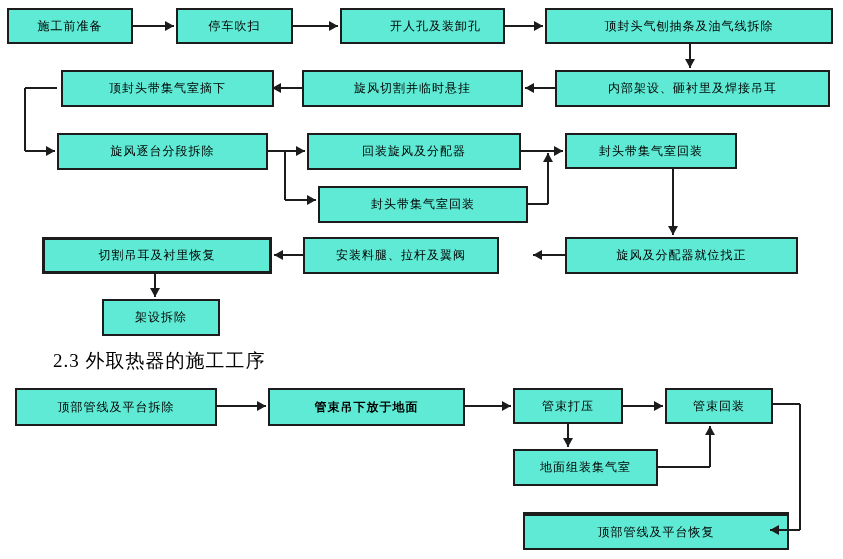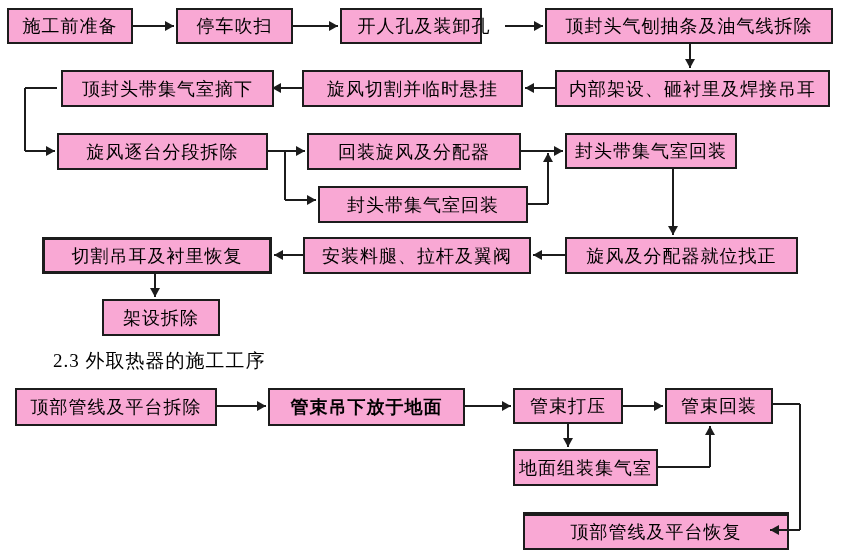--- a/index.html
+++ b/index.html
@@ -1,49 +1,49 @@
 <!DOCTYPE html>
 <html><head>
 <meta charset="utf-8">
 <style>
   html,body{margin:0;padding:0;background:#fff;}
   #page{position:relative;width:843px;height:559px;background:#ffffff;overflow:hidden;
         font-family:"Liberation Serif","DejaVu Serif",serif;color:#000;}
   .node{position:absolute;display:flex;align-items:center;justify-content:center;
-        border:2px solid #1c1c1c;background:#f9a8d4;box-sizing:border-box;
-        font-size:18px;letter-spacing:1px;white-space:nowrap;text-align:center;}
+        border:2px solid #1c1c1c;background:#5eead4;box-sizing:border-box;
+        font-size:12px;letter-spacing:1px;white-space:nowrap;text-align:center;}
   .node.bold{border-width:3px;}
   .node.thick-top{border-top-width:4px;}
   .seg{position:absolute;background:#1c1c1c;}
   .arrow{position:absolute;width:0;height:0;border-style:solid;border-color:transparent;}
   .arrow.right{border-width:5px 0 5px 9px;border-left-color:#1c1c1c;}
   .arrow.left{border-width:5px 9px 5px 0;border-right-color:#1c1c1c;}
   .arrow.down{border-width:9px 5px 0 5px;border-top-color:#1c1c1c;}
   .arrow.up{border-width:0 5px 9px 5px;border-bottom-color:#1c1c1c;}
   .section-title{position:absolute;left:53px;top:348px;font-size:19px;letter-spacing:1px;}
 </style>
 </head>
 <body>
 
 <div id="page">
   <div class="section-title">2.3 外取热器的施工工序</div>
   <div id="canvas">
       <div class="node" style="left: 7px; top: 8px; width: 126px; height: 36px;">施工前准备</div>
       <div class="node" style="left: 176px; top: 8px; width: 117px; height: 36px;">停车吹扫</div>
-      <div class="node" style="left: 340px; top: 8px; width: 142px; height: 36px; padding-left: 26px;">开人孔及装卸孔</div>
+      <div class="node" style="left: 340px; top: 8px; width: 165px; height: 36px; padding-left: 26px;">开人孔及装卸孔</div>
       <div class="node" style="left: 545px; top: 8px; width: 288px; height: 36px;">顶封头气刨抽条及油气线拆除</div>
       <div class="node" style="left: 61px; top: 70px; width: 213px; height: 37px;">顶封头带集气室摘下</div>
       <div class="node" style="left: 302px; top: 70px; width: 221px; height: 37px;">旋风切割并临时悬挂</div>
       <div class="node" style="left: 555px; top: 70px; width: 275px; height: 37px;">内部架设、砸衬里及焊接吊耳</div>
       <div class="node" style="left: 57px; top: 133px; width: 211px; height: 37px;">旋风逐台分段拆除</div>
       <div class="node" style="left: 307px; top: 133px; width: 214px; height: 37px;">回装旋风及分配器</div>
       <div class="node" style="left: 565px; top: 133px; width: 172px; height: 36px;">封头带集气室回装</div>
       <div class="node" style="left: 318px; top: 186px; width: 210px; height: 37px;">封头带集气室回装</div>
       <div class="node bold" style="left: 42px; top: 237px; width: 230px; height: 37px;">切割吊耳及衬里恢复</div>
-      <div class="node" style="left: 303px; top: 237px; width: 228px; height: 37px;">安装料腿、拉杆及翼阀</div>
+      <div class="node" style="left: 303px; top: 237px; width: 196px; height: 37px;">安装料腿、拉杆及翼阀</div>
       <div class="node" style="left: 565px; top: 237px; width: 233px; height: 37px;">旋风及分配器就位找正</div>
       <div class="node" style="left: 102px; top: 299px; width: 118px; height: 37px;">架设拆除</div>
       <div class="node" style="left: 15px; top: 388px; width: 202px; height: 38px;">顶部管线及平台拆除</div>
       <div class="node" style="left: 268px; top: 388px; width: 197px; height: 38px; font-weight: bold;">管束吊下放于地面</div>
       <div class="node" style="left: 513px; top: 388px; width: 110px; height: 36px;">管束打压</div>
       <div class="node" style="left: 665px; top: 388px; width: 108px; height: 36px;">管束回装</div>
       <div class="node" style="left: 513px; top: 449px; width: 145px; height: 37px;">地面组装集气室</div>
       <div class="node thick-top" style="left: 523px; top: 512px; width: 266px; height: 38px;">顶部管线及平台恢复</div>
       <div class="seg" style="left: 133px; top: 25px; width: 41px; height: 2px;"></div>
       <div class="arrow right" style="left: 165px; top: 21px;"></div>

